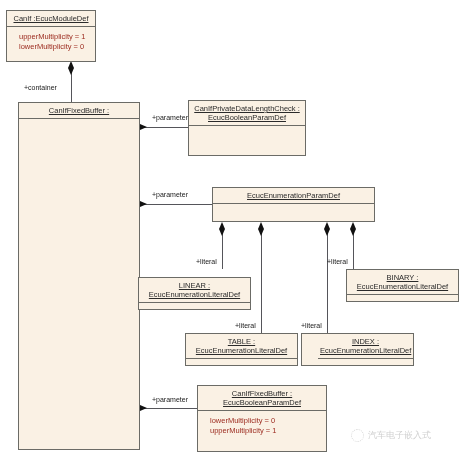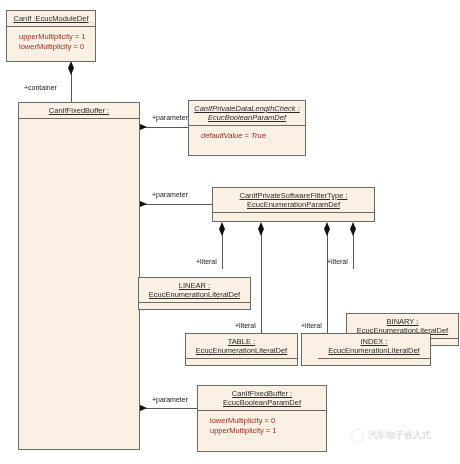--- a/index.html
+++ b/index.html
@@ -221,64 +221,60 @@
     </div>
   </div>
 
   <div class="uml-box" style="left:18px; top:102px; width:122px; height:348px;">
     <div class="title">
       <span class="u">CanIfFixedBuffer :</span>
     </div>
     <div class="divider"></div>
   </div>
 
-  <div class="uml-box" style="left:188px; top:100px; width:118px; height:56px;font-style:italic;">
+  <div class="uml-box" style="left:188px; top:100px; width:118px; height:56px;">
     <div class="title">
       <span class="u">CanIfPrivateDataLengthCheck :</span>
       <span class="u">EcucBooleanParamDef</span>
     </div>
     <div class="divider"></div>
-    <div class="attrs">
-      <div>defaultValue = True</div>
-    </div>
   </div>
 
   <div class="uml-box" style="left:212px; top:187px; width:163px; height:35px;">
     <div class="title">
-      <span class="u">CanIfPrivateSoftwareFilterType :</span>
       <span class="u">EcucEnumerationParamDef</span>
     </div>
     <div class="divider"></div>
   </div>
 
   <div class="uml-box" style="left:138px; top:269px; width:113px; height:33px;margin-top:8px;">
     <div class="title">
       <span class="u">LINEAR :</span>
       <span class="u">EcucEnumerationLiteralDef</span>
     </div>
     <div class="divider"></div>
   </div>
 
-  <div class="uml-box" style="left:346px; top:269px; width:113px; height:33px;margin-top:44px;">
+  <div class="uml-box" style="left:346px; top:269px; width:113px; height:33px;">
     <div class="title">
       <span class="u">BINARY :</span>
       <span class="u">EcucEnumerationLiteralDef</span>
     </div>
     <div class="divider"></div>
   </div>
 
   <div class="uml-box" style="left:185px; top:333px; width:113px; height:33px;">
     <div class="title">
       <span class="u">TABLE :</span>
       <span class="u">EcucEnumerationLiteralDef</span>
     </div>
     <div class="divider"></div>
   </div>
 
-  <div class="uml-box" style="left:301px; top:333px; width:130px; height:33px;padding-left:16px;">
+  <div class="uml-box" style="left:301px; top:333px; width:113px; height:33px;padding-left:16px;">
     <div class="title">
       <span class="u">INDEX :</span>
       <span class="u">EcucEnumerationLiteralDef</span>
     </div>
     <div class="divider"></div>
   </div>
 
   <div class="uml-box" style="left:197px; top:385px; width:130px; height:67px;">
     <div class="title">
       <span class="u">CanIfFixedBuffer :</span>

